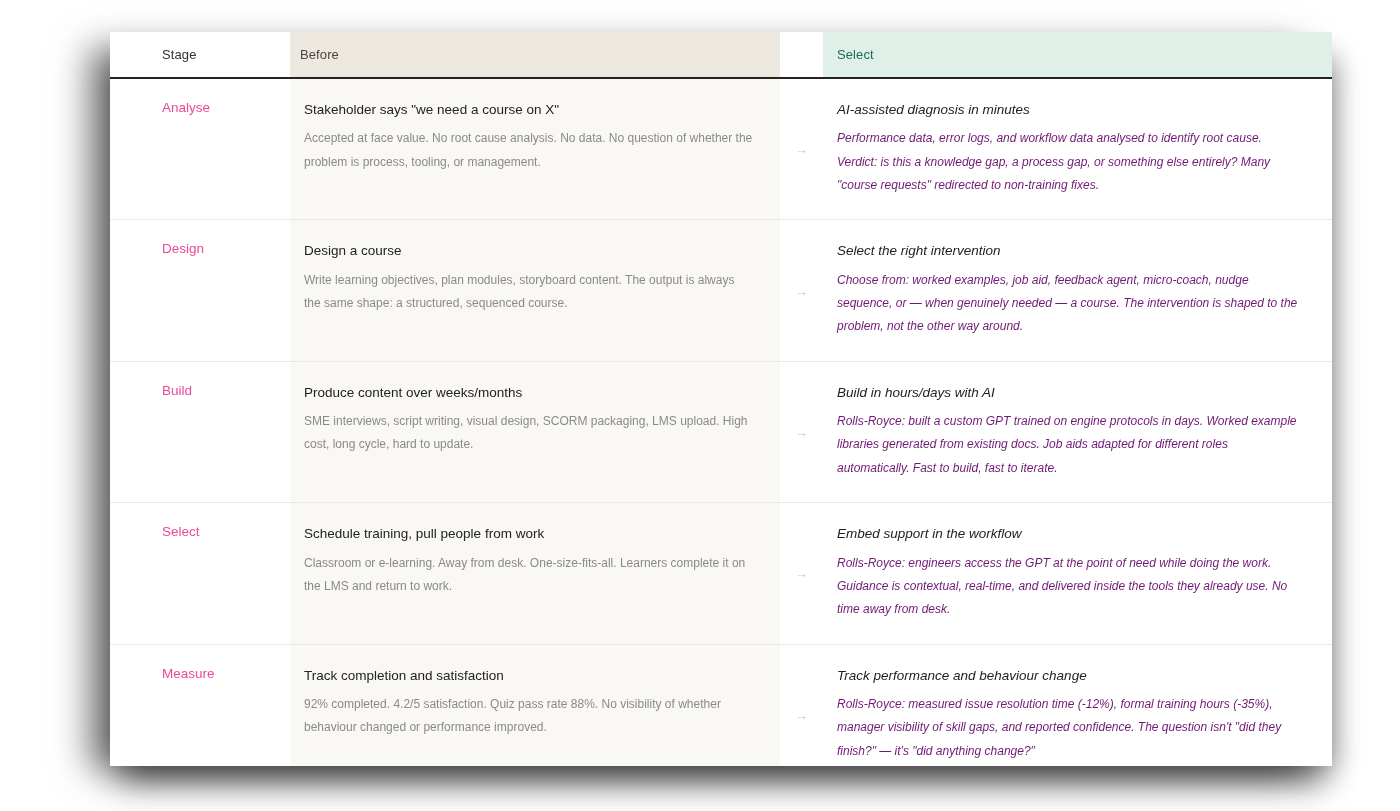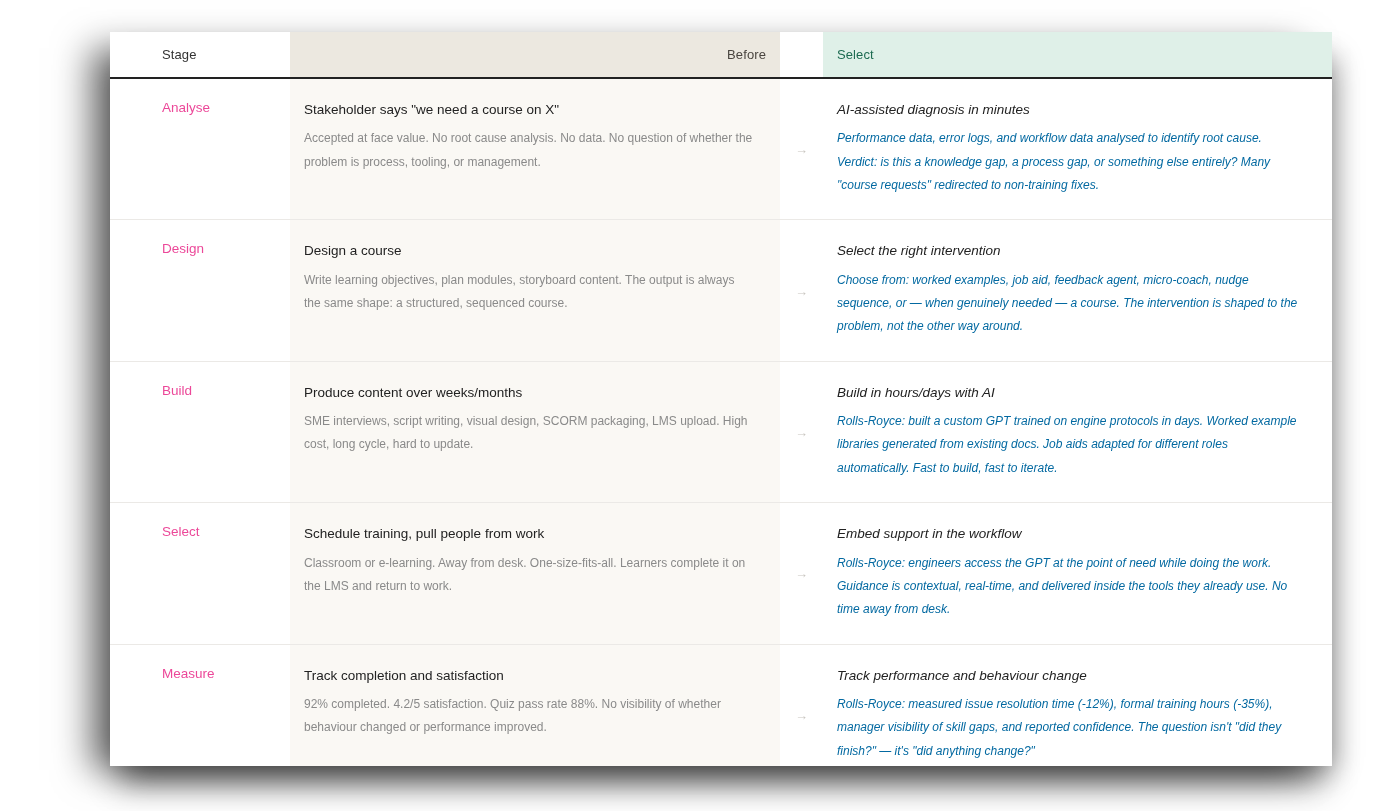--- a/index.html
+++ b/index.html
@@ -65,21 +65,20 @@
   thead th.h-stage {
     background: #ffffff;
     padding-left: 52px;
     color: #333333;
     border-radius: 8px;
   }
   thead th.h-before {
     background: #ece8e0;
     color: #4a4540;
     padding-left: 10px;
-    text-align: right;
   }
   thead th.h-arrow {
     background: #ffffff;
     padding: 0;
   }
   thead th.h-after {
     background: #dff0e8;
     color: #1d6b51;
     padding-left: 14px;
   }
@@ -124,21 +123,21 @@
     font-size: 13.5px;
     color: #222222;
     line-height: 1.5;
     margin-bottom: 7px;
   }
   .cell-body {
     font-size: 12px;
     color: #8a8a8a;
     line-height: 1.95;
   }
-  td.after .cell-body { color: #0369a1; }
+  td.after .cell-body { color: #701a75; }
 
   .arrow-glyph {
     display: inline-block;
     font-size: 13px;
     color: #c9c6c1;
     line-height: 1;
   }
 </style>
 </head>
 <body>

